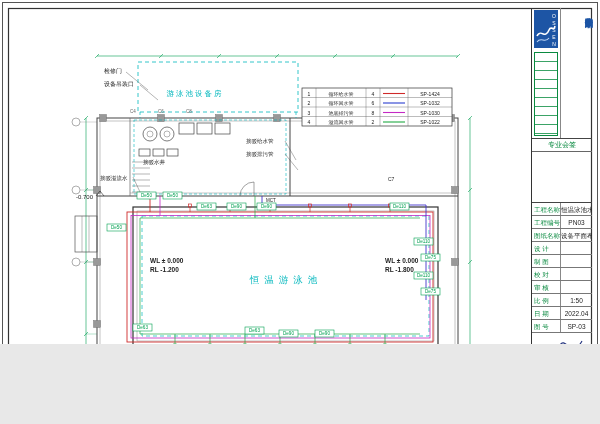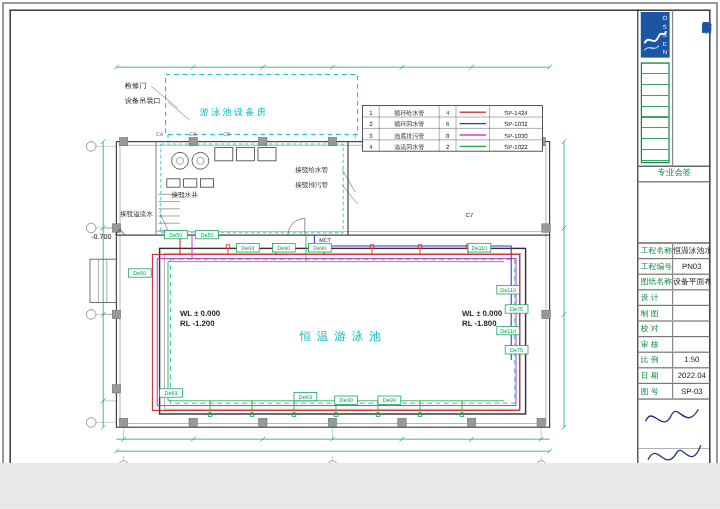--- a/index.html
+++ b/index.html
@@ -1,17 +1,17 @@
 <!DOCTYPE html>
 <html><head>
 <meta charset="utf-8">
 <style>
   html,body{margin:0;padding:0;background:#e8e8e8;}
   .sheet{
-    position:relative;width:600px;height:386px;background:#ffffff;
+    position:relative;width:600px;height:344px;background:#ffffff;
     font-family:"Liberation Sans",sans-serif;overflow:hidden;
   }
   .sheet svg text{font-family:"Liberation Sans",sans-serif;}
   
   .t45{font-size:4.5px}.t5{font-size:5px}.t55{font-size:5.5px}.t6{font-size:6px}
   .t65{font-size:6.5px;font-weight:bold}
   .ink{fill:#222}.gry{fill:#666}
   .delabel rect{fill:#fff;stroke:#00a050;stroke-width:.6}
   .delabel text{font-size:4.6px;fill:#00a050;text-anchor:middle}
   .pool-label{font-size:9.5px;fill:#00b7bd;letter-spacing:5px}

